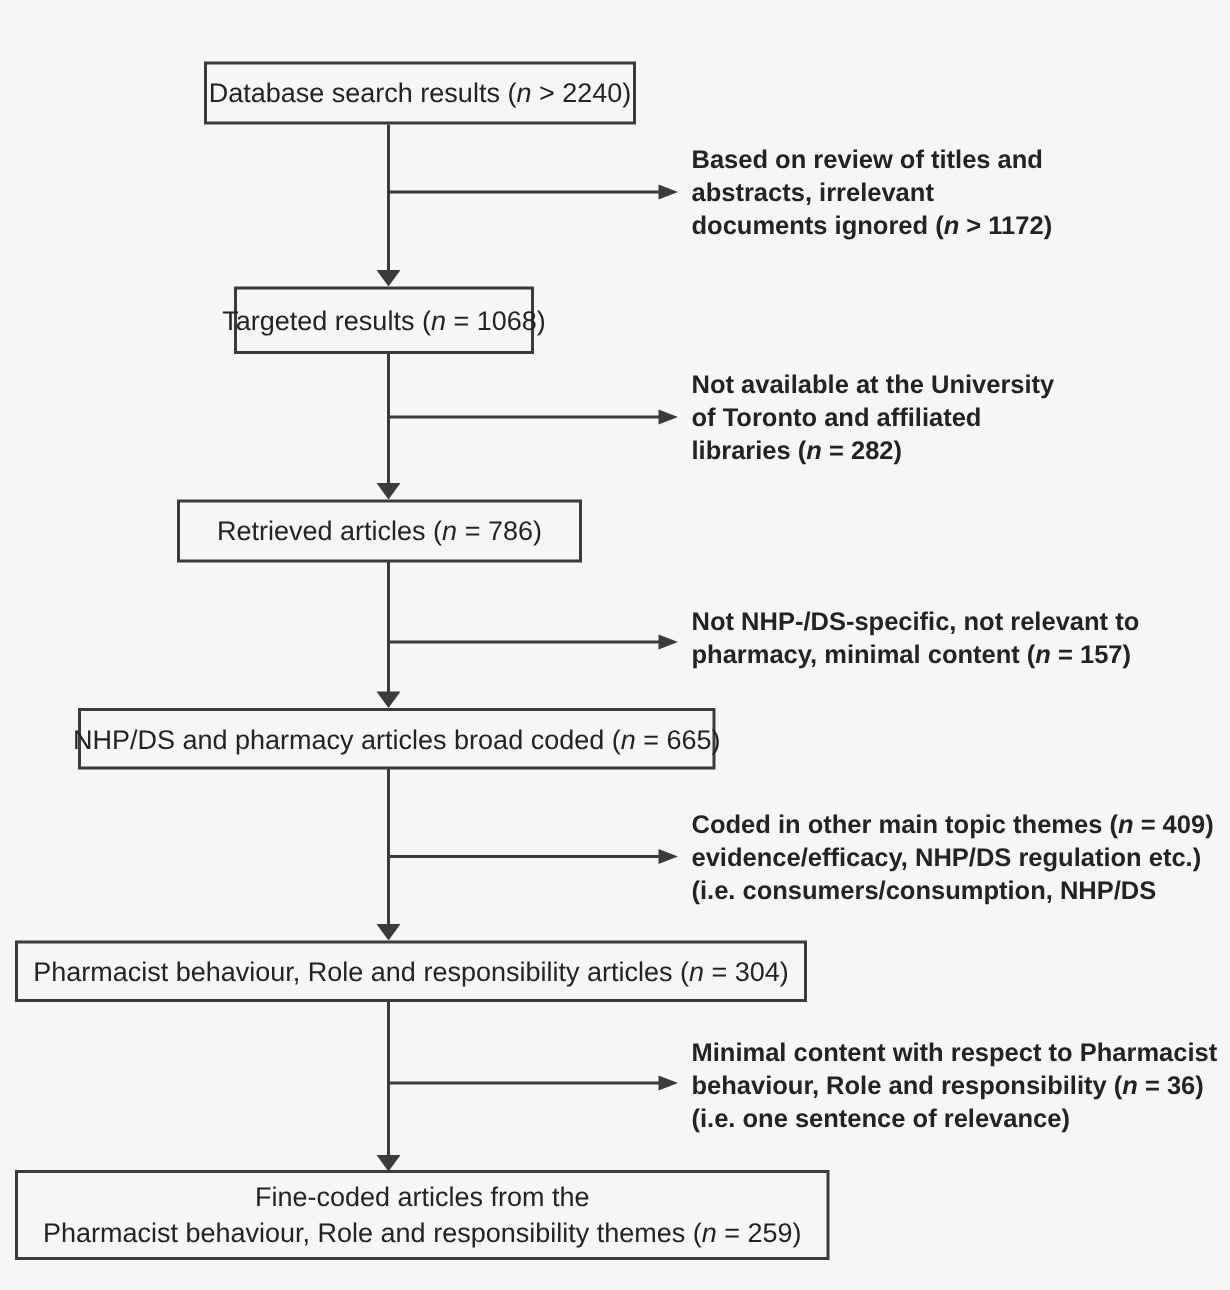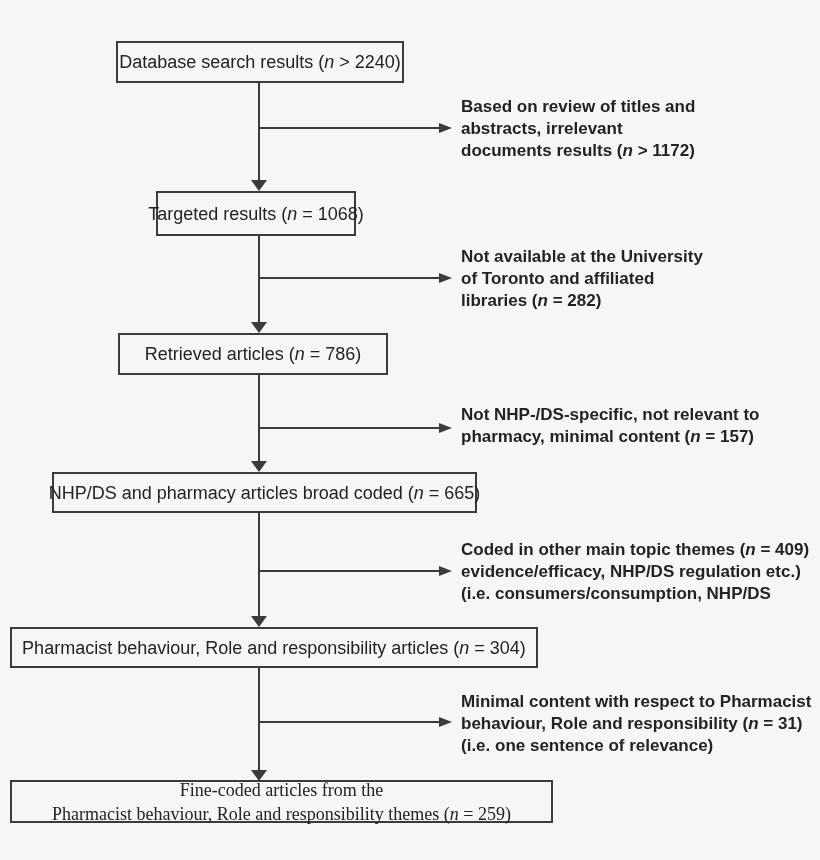--- a/index.html
+++ b/index.html
@@ -15,26 +15,26 @@
   .fbox{
     position:absolute;
     border:2px solid #3b3b3b;
     background:#f6f6f6;
     display:flex;flex-direction:column;align-items:center;justify-content:center;
     font-size:18px;line-height:24px;text-align:center;
     box-sizing:border-box;
     white-space:nowrap;
   }
   .fbox i{font-style:italic;}
-  .box1{left:116px;top:41px;width:288px;height:42px;}
+  .box1{left:136px;top:41px;width:288px;height:42px;}
   .box2{left:156px;top:191px;width:200px;height:45px;}
   .box3{left:118px;top:333px;width:270px;height:42px;}
   .box4{left:52px;top:472px;width:425px;height:41px;}
   .box5{left:10px;top:627px;width:528px;height:41px;}
-  .box6{left:10px;top:780px;width:543px;height:43px;font-family:Liberation Serif, serif;}
+  .box6{left:10px;top:780px;width:543px;height:60px;}
 
   .vline{position:absolute;width:2px;background:#3b3b3b;left:258px;}
   .v1{top:83px;height:99px;}
   .v2{top:235px;height:88px;}
   .v3{top:374px;height:88px;}
   .v4{top:512px;height:105px;}
   .v5{top:667px;height:104px;}
 
   .arrow-down{
     position:absolute;left:251px;width:0;height:0;
@@ -109,21 +109,21 @@
   <div class="hline h3"></div>
   <div class="arrow-right ar3"></div>
   <div class="hline h4"></div>
   <div class="arrow-right ar4"></div>
   <div class="hline h5"></div>
   <div class="arrow-right ar5"></div>
 
   <div class="note n1">
     <div class="note-line"><span>Based on review of titles and</span><i></i><span></span></div>
     <div class="note-line"><span>abstracts, irrelevant</span><i></i><span></span></div>
-    <div class="note-line"><span>documents results (</span><i>n</i><span> &gt; 1172)</span></div>
+    <div class="note-line"><span>documents ignored (</span><i>n</i><span> &gt; 1172)</span></div>
   </div>
 
   <div class="note n2">
     <div class="note-line"><span>Not available at the University</span><i></i><span></span></div>
     <div class="note-line"><span>of Toronto and affiliated</span><i></i><span></span></div>
     <div class="note-line"><span>libraries (</span><i>n</i><span> = 282)</span></div>
   </div>
 
   <div class="note n3">
     <div class="note-line"><span>Not NHP-/DS-specific, not relevant to</span><i></i><span></span></div>
@@ -131,17 +131,17 @@
   </div>
 
   <div class="note n4">
     <div class="note-line"><span>Coded in other main topic themes (</span><i>n</i><span> = 409)</span></div>
     <div class="note-line"><span>evidence/efficacy, NHP/DS regulation etc.)</span><i></i><span></span></div>
     <div class="note-line"><span>(i.e. consumers/consumption, NHP/DS</span><i></i><span></span></div>
   </div>
 
   <div class="note n5">
     <div class="note-line"><span>Minimal content with respect to Pharmacist</span><i></i><span></span></div>
-    <div class="note-line"><span>behaviour, Role and responsibility (</span><i>n</i><span> = 31)</span></div>
+    <div class="note-line"><span>behaviour, Role and responsibility (</span><i>n</i><span> = 36)</span></div>
     <div class="note-line"><span>(i.e. one sentence of relevance)</span><i></i><span></span></div>
   </div>
 
 </div>
 
 </body></html>

